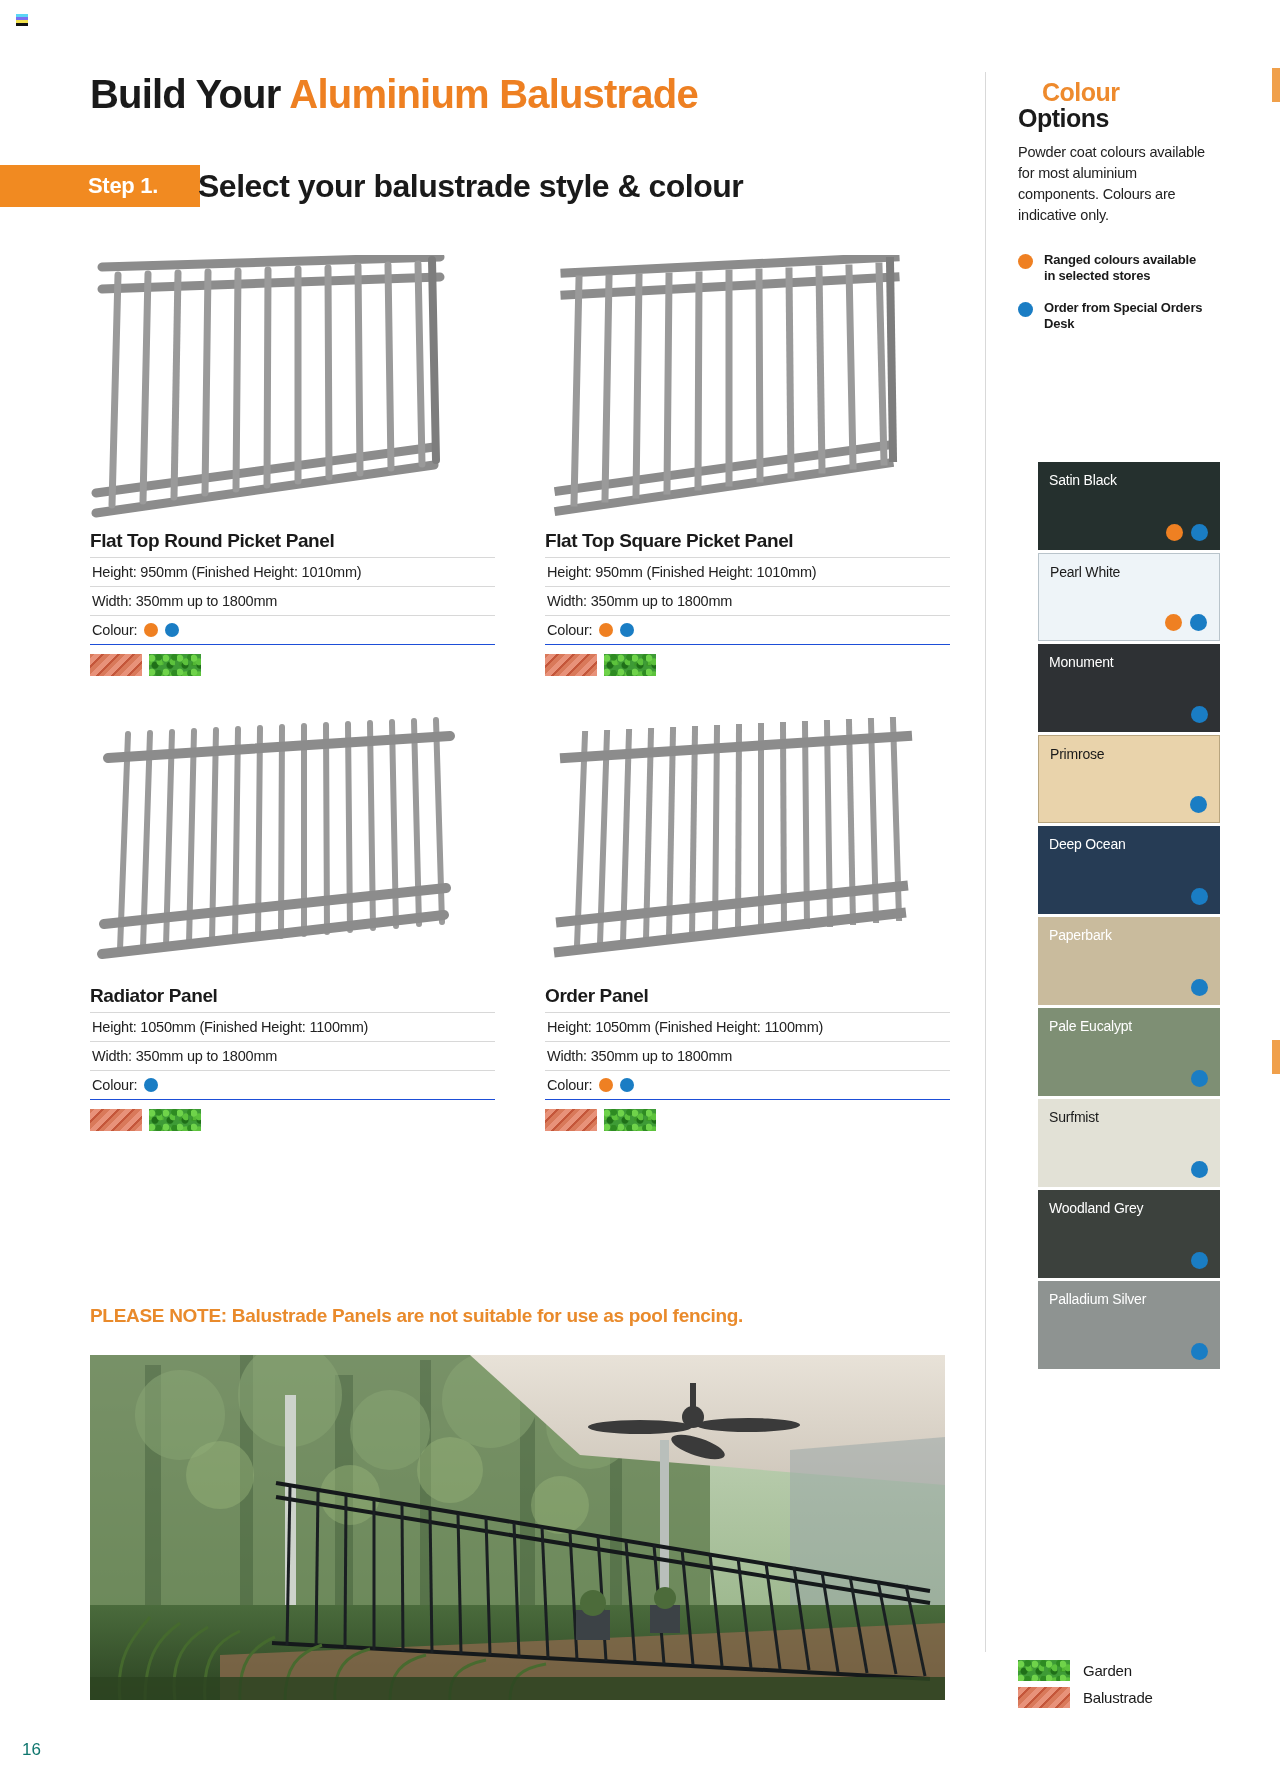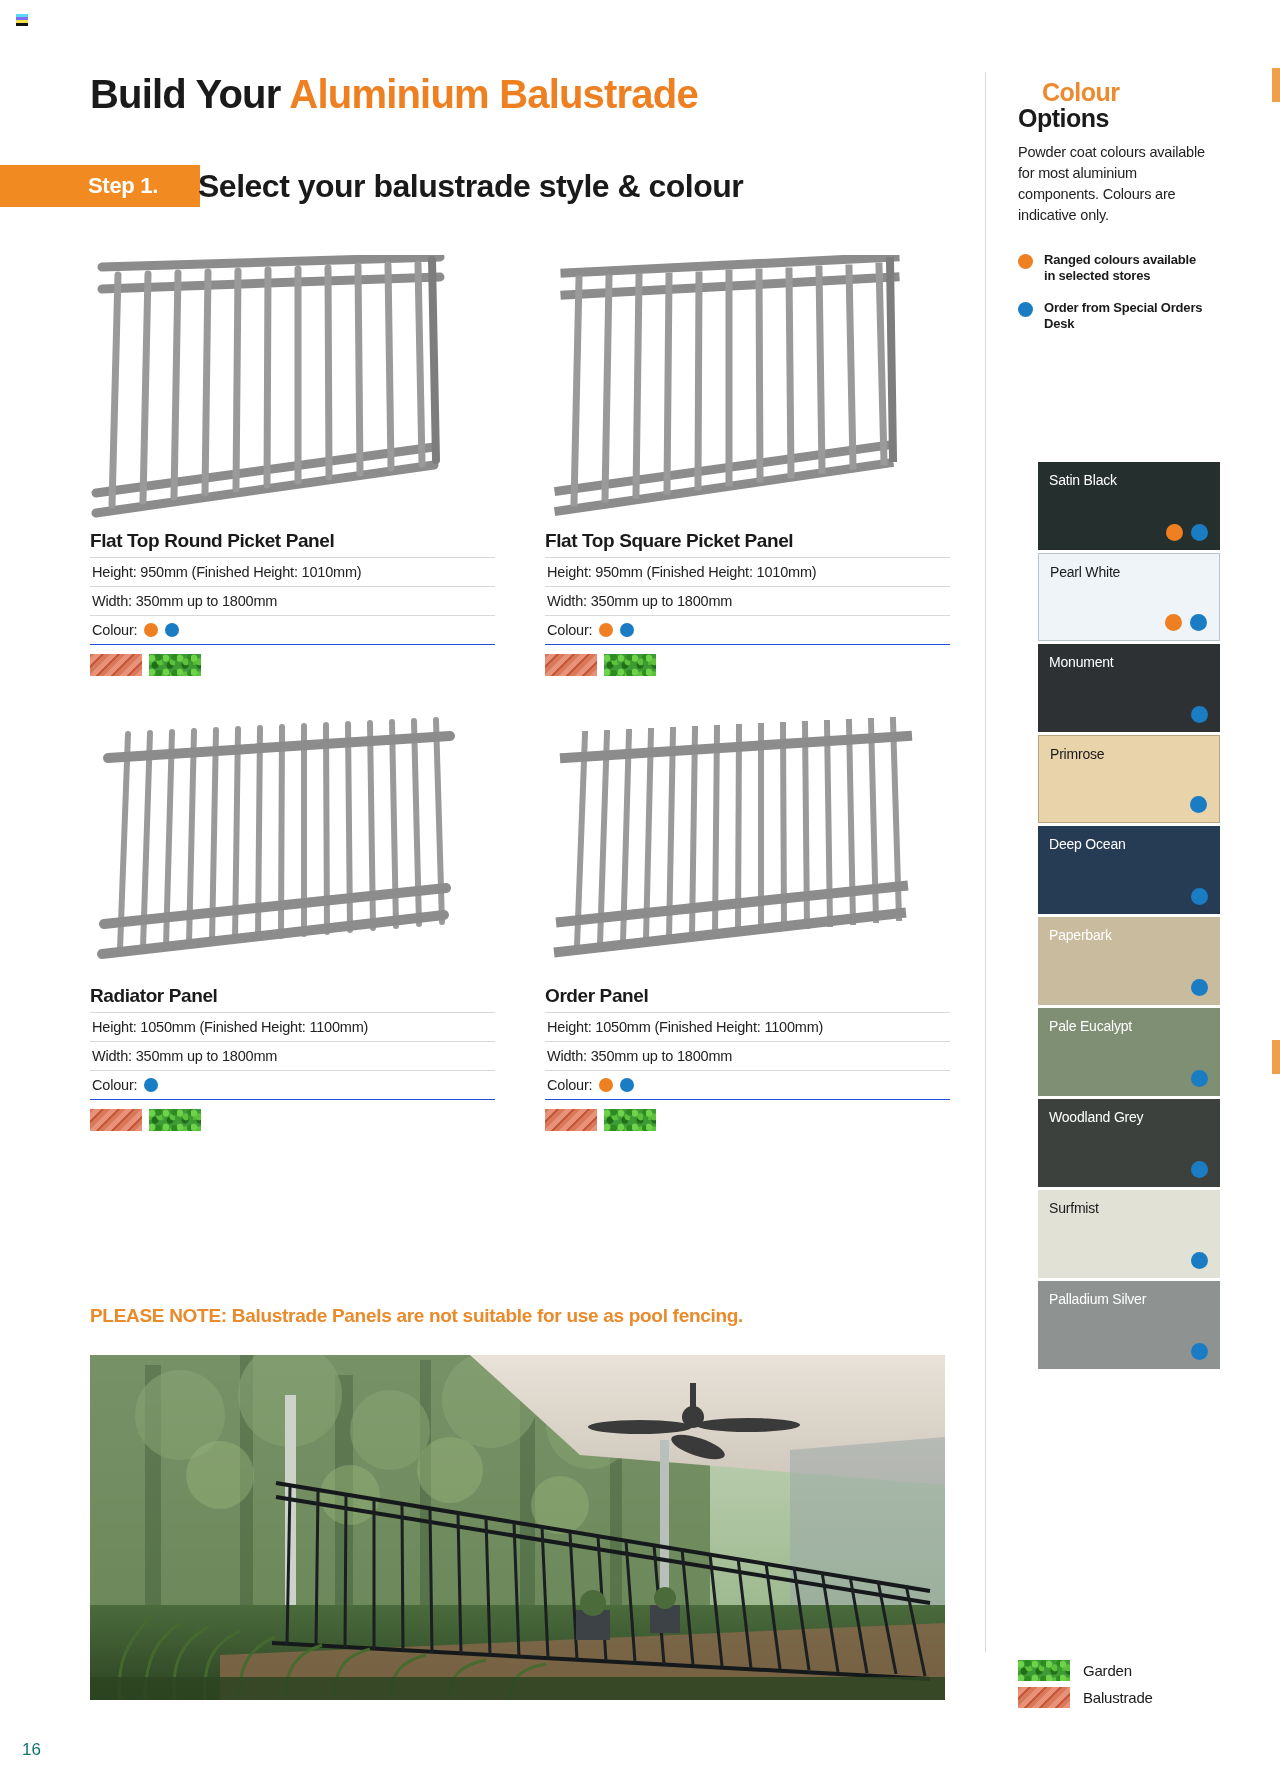--- a/index.html
+++ b/index.html
@@ -463,28 +463,28 @@
       <span class="marks">
         <i class="dot blue"></i>
       </span>
     </div>
     <div class="swatch" style="background:#7e8f74;color:#fff">
       <span class="nm">Pale Eucalypt</span>
       <span class="marks">
         <i class="dot blue"></i>
       </span>
     </div>
+    <div class="swatch" style="background:#e2e1d6;color:#1a1a1a">
+      <span class="nm">Surfmist</span>
+      <span class="marks">
+        <i class="dot blue"></i>
+      </span>
+    </div>
     <div class="swatch" style="background:#3c413d;color:#fff">
       <span class="nm">Woodland Grey</span>
-      <span class="marks">
-        <i class="dot blue"></i>
-      </span>
-    </div>
-    <div class="swatch" style="background:#e2e1d6;color:#1a1a1a">
-      <span class="nm">Surfmist</span>
       <span class="marks">
         <i class="dot blue"></i>
       </span>
     </div>
     <div class="swatch" style="background:#8e9391;color:#fff">
       <span class="nm">Palladium Silver</span>
       <span class="marks">
         <i class="dot blue"></i>
       </span>
     </div>

